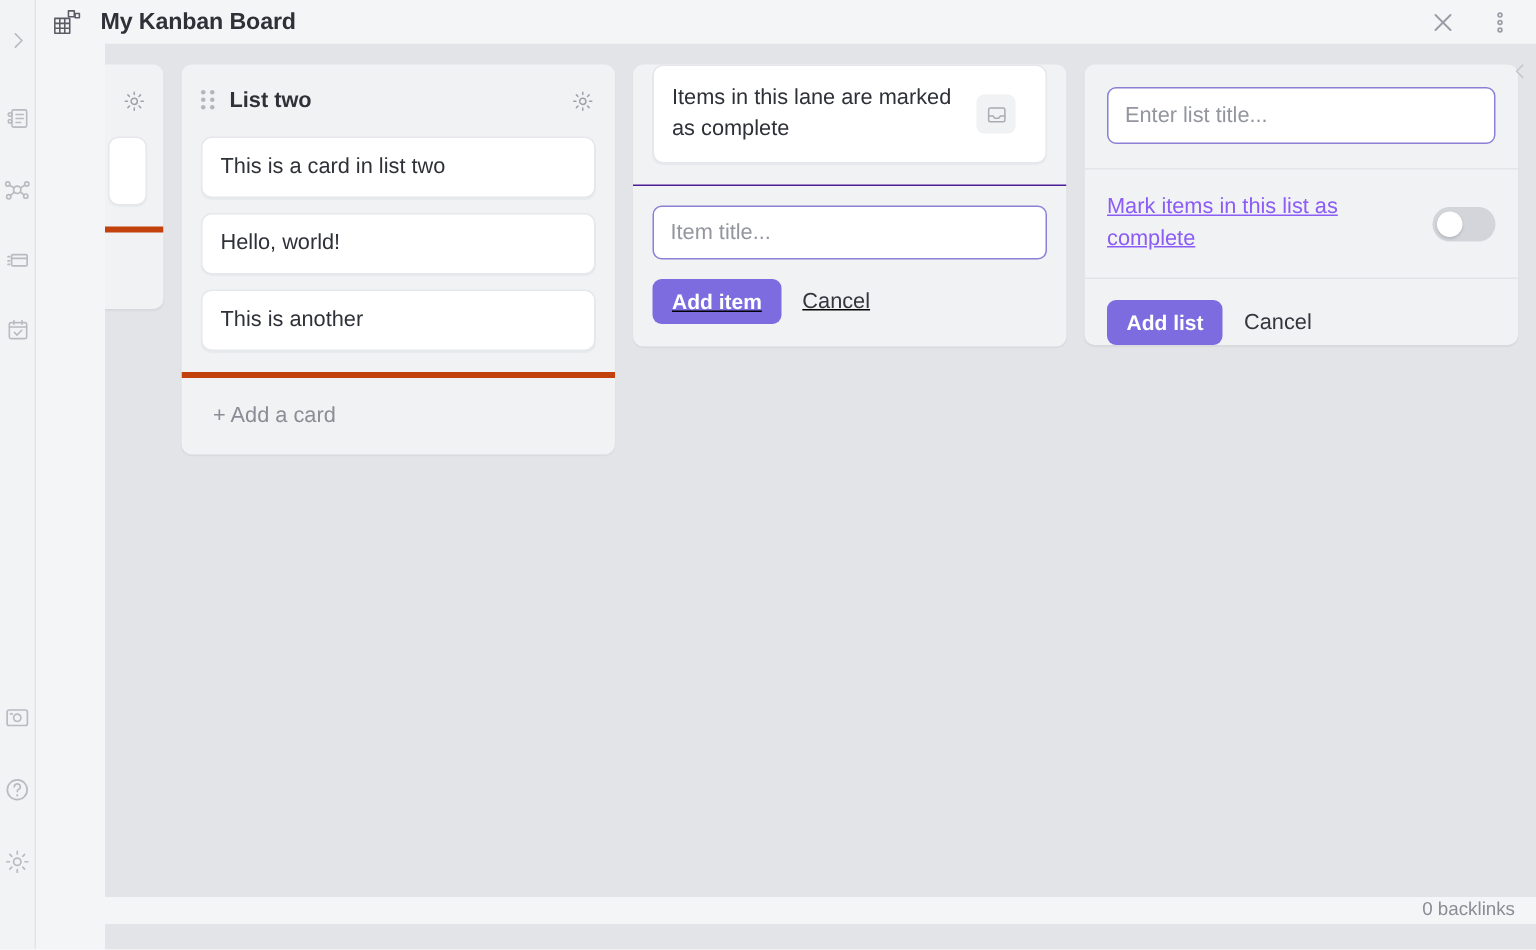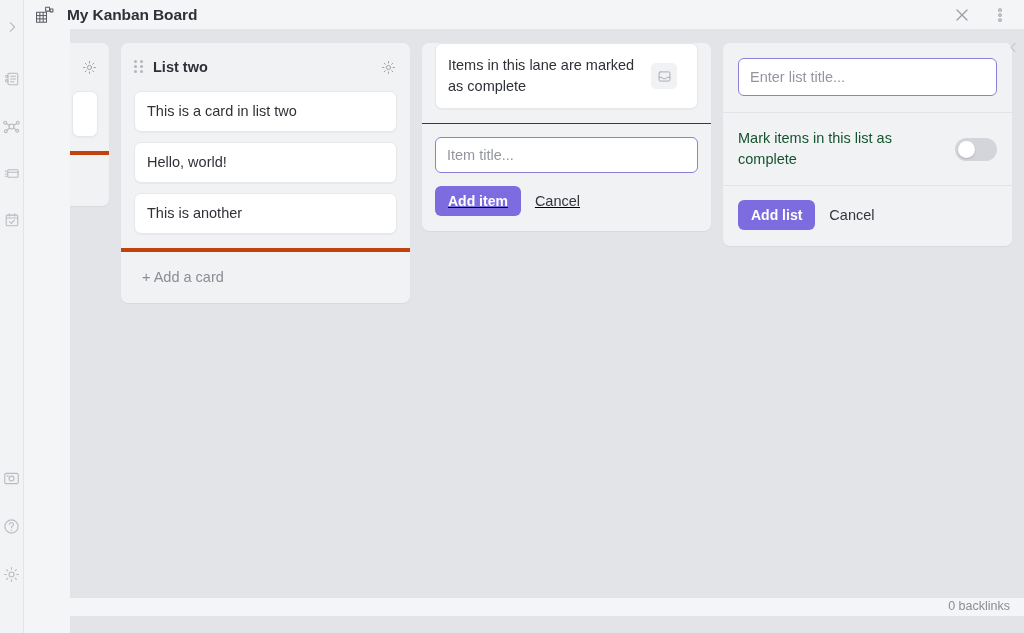--- a/index.html
+++ b/index.html
@@ -232,42 +232,43 @@
     box-shadow: 0 1px 1px rgba(16,22,40,0.05);
   }
   .addlist-top { padding: 15px 15px 16px 15px; }
   .addlist-row {
     border-top: 1px solid #e3e4e8;
     padding: 15px 15px 15px 15px;
     display: flex; align-items: center; gap: 10px;
   }
   .addlist-label {
     font-size: 14.5px;
-    color: #14532d;
+    color: #8b5cf6;
     line-height: 21px;
     flex: 1 1 auto;
+    text-decoration: underline;
   }
   .toggle {
     width: 42px; height: 23px;
     border-radius: 12px;
     background: #d3d5da;
     position: relative;
     flex: none;
   }
   .toggle .knob {
     position: absolute;
     left: 3px; top: 3px;
     width: 17px; height: 17px;
     border-radius: 50%;
     background: #ffffff;
     box-shadow: 0 1px 2px rgba(16,22,40,0.18);
   }
   .addlist-actions {
     border-top: 1px solid #e3e4e8;
-    padding: 14px 15px 16px 15px;
+    padding: 14px 15px 0 15px;
     display: flex; align-items: center; gap: 14px;
   }
 
   
   .hscroll-track {
     position: absolute;
     left: 24px; bottom: 18px;
     width: 1000px; height: 14px;
     background: transparent;
     z-index: 20;

